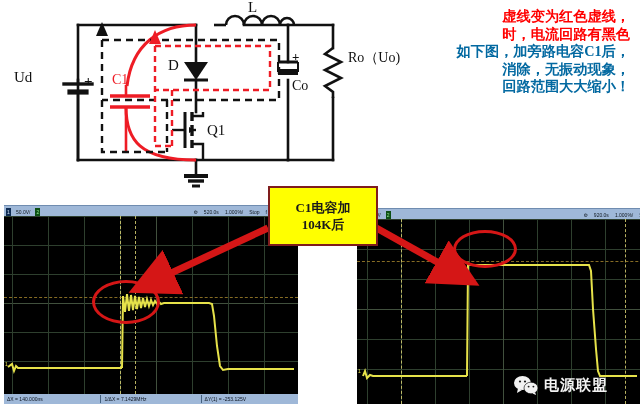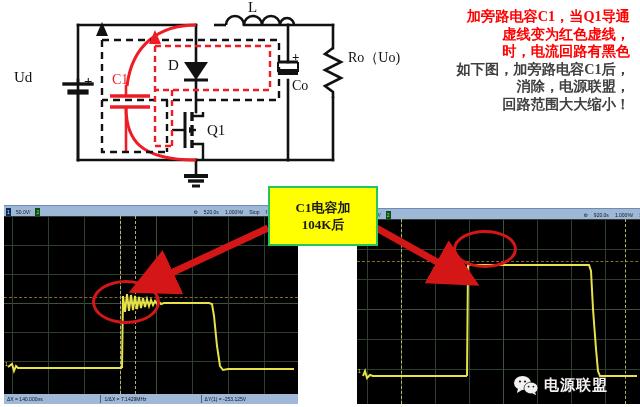--- a/index.html
+++ b/index.html
@@ -19,21 +19,21 @@
     text-align:right;
   }
   .note-line{
     display:block;white-space:nowrap;
     font-family:"Liberation Serif","DejaVu Serif",serif;
     font-size:14.2px;line-height:17.6px;font-weight:700;
     letter-spacing:0px;
     padding-right:8px;
   }
   .note-red{color:#ff0000;}
-  .note-black{color:#404040;}
+  .note-black{color:#0369a1;}
 
   
   .scope{position:absolute;background:#000;overflow:hidden;}
   .scope-topbar{
     position:absolute;left:0;top:0;height:11px;width:100%;
     background:#9fb8d8;
     border-top:1px solid #6f8cb0;
     display:flex;align-items:center;
     font-size:5px;color:#101820;
     font-family:"Liberation Sans","DejaVu Sans",sans-serif;
@@ -68,21 +68,21 @@
   .bb-w3{width:33%;}
 
   .marker-t{position:absolute;color:#e6e24a;font-size:5px;line-height:5px;}
 
   .ellipse{position:absolute;border:3px solid #d51616;border-radius:50%;}
 
   .arrow{position:absolute;left:0;top:0;pointer-events:none;}
 
   
   .callout{
-    position:absolute;background:#ffff00;border:2px solid #22c55e;
+    position:absolute;background:#ffff00;border:2px solid #7f1d1d;
     display:flex;flex-direction:column;align-items:center;justify-content:center;
     font-family:"Liberation Serif","DejaVu Serif",serif;
     color:#1a1a1a;font-size:13px;line-height:17px;font-weight:600;
   }
   .callout span{display:block;white-space:nowrap;}
 
   
   .wm{position:absolute;display:flex;align-items:center;gap:5px;}
   .wm-txt{color:#f2f2f2;font-size:15px;font-weight:700;letter-spacing:1px;
           font-family:"Liberation Sans","DejaVu Sans",sans-serif;}
@@ -193,25 +193,24 @@
       <g stroke="#ee1c25" stroke-width="2.4" fill="none" stroke-dasharray="6 4">
         <path d="M155 46 L270 46 L270 90 L155 90"></path>
         <path d="M155 46 L155 146 L172 146"></path>
         <path d="M172 90 L172 146"></path>
       </g>
       <polygon points="149,44 161,44 155,30" fill="#ee1c25"></polygon>
     </svg>
   </div>
 
   <div class="notes">
-    <span class="note-line note-red">加旁路电容C1，当Q1导通</span>
     <span class="note-line note-red">虚线变为红色虚线，</span>
     <span class="note-line note-red">时，电流回路有黑色</span>
     <span class="note-line note-black">如下图，加旁路电容C1后，</span>
-    <span class="note-line note-black">消除，电源联盟，</span>
+    <span class="note-line note-black">消除，无振动现象，</span>
     <span class="note-line note-black">回路范围大大缩小！</span>
   </div>
 
   <div class="scope" id="scopeL" style="left:4px;top:205px;width:294px;height:199px;">
 
     <div class="scope-topbar">
       <span class="tb-chip">1</span>
       <span class="tb-txt">50.0V/</span>
       <span class="tb-chip green">2</span>
       <span class="tb-spacer"></span>

